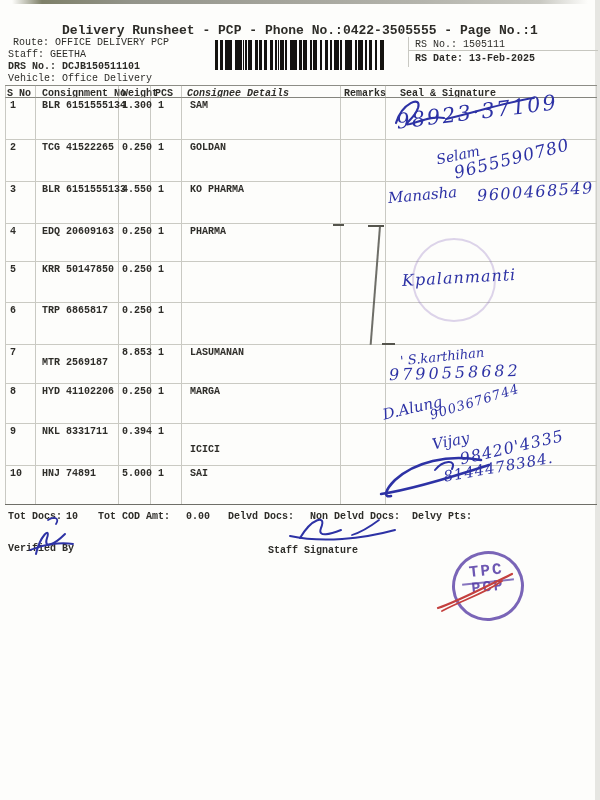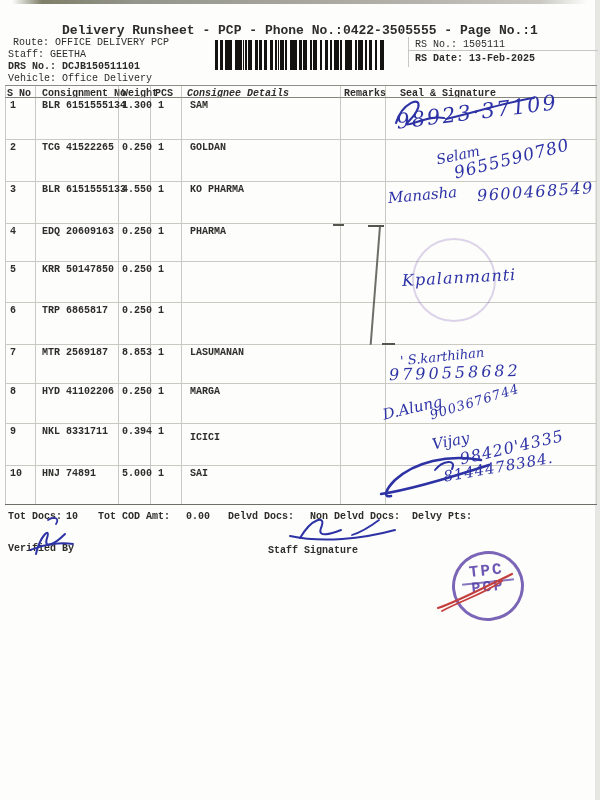--- a/index.html
+++ b/index.html
@@ -117,38 +117,38 @@
   </div>
   <div class="t-row" style="top:303px;height:41px;">
     <span class="cell" style="left:5px;top:2px;">6</span>
     <span class="cell" style="left:37px;top:2px;">TRP 6865817</span>
     <span class="cell" style="left:117px;top:2px;">0.250</span>
     <span class="cell" style="left:153px;top:2px;">1</span>
     <span class="cell" style="left:185px;top:2px;"></span>
   </div>
   <div class="t-row" style="top:345px;height:38px;">
     <span class="cell" style="left:5px;top:2px;">7</span>
-    <span class="cell" style="left:37px;top:2px;">MTR 2569187</span>
+    <span class="cell" style="left:37px;top:12px;">MTR 2569187</span>
     <span class="cell" style="left:117px;top:2px;">8.853</span>
     <span class="cell" style="left:153px;top:2px;">1</span>
     <span class="cell" style="left:185px;top:2px;">LASUMANAN</span>
   </div>
   <div class="t-row" style="top:384px;height:39px;">
     <span class="cell" style="left:5px;top:2px;">8</span>
     <span class="cell" style="left:37px;top:2px;">HYD 41102206</span>
     <span class="cell" style="left:117px;top:2px;">0.250</span>
     <span class="cell" style="left:153px;top:2px;">1</span>
     <span class="cell" style="left:185px;top:2px;">MARGA</span>
   </div>
   <div class="t-row" style="top:424px;height:41px;">
     <span class="cell" style="left:5px;top:2px;">9</span>
     <span class="cell" style="left:37px;top:2px;">NKL 8331711</span>
     <span class="cell" style="left:117px;top:2px;">0.394</span>
     <span class="cell" style="left:153px;top:2px;">1</span>
-    <span class="cell" style="left:185px;top:8px;">ICICI</span>
+    <span class="cell" style="left:185px;top:20px;">ICICI</span>
   </div>
   <div class="t-row" style="top:466px;height:38px;border-bottom:1.5px solid #6f6f68;">
     <span class="cell" style="left:5px;top:2px;">10</span>
     <span class="cell" style="left:37px;top:2px;">HNJ 74891</span>
     <span class="cell" style="left:117px;top:2px;">5.000</span>
     <span class="cell" style="left:153px;top:2px;">1</span>
     <span class="cell" style="left:185px;top:2px;">SAI</span>
   </div>
 
   <div>

